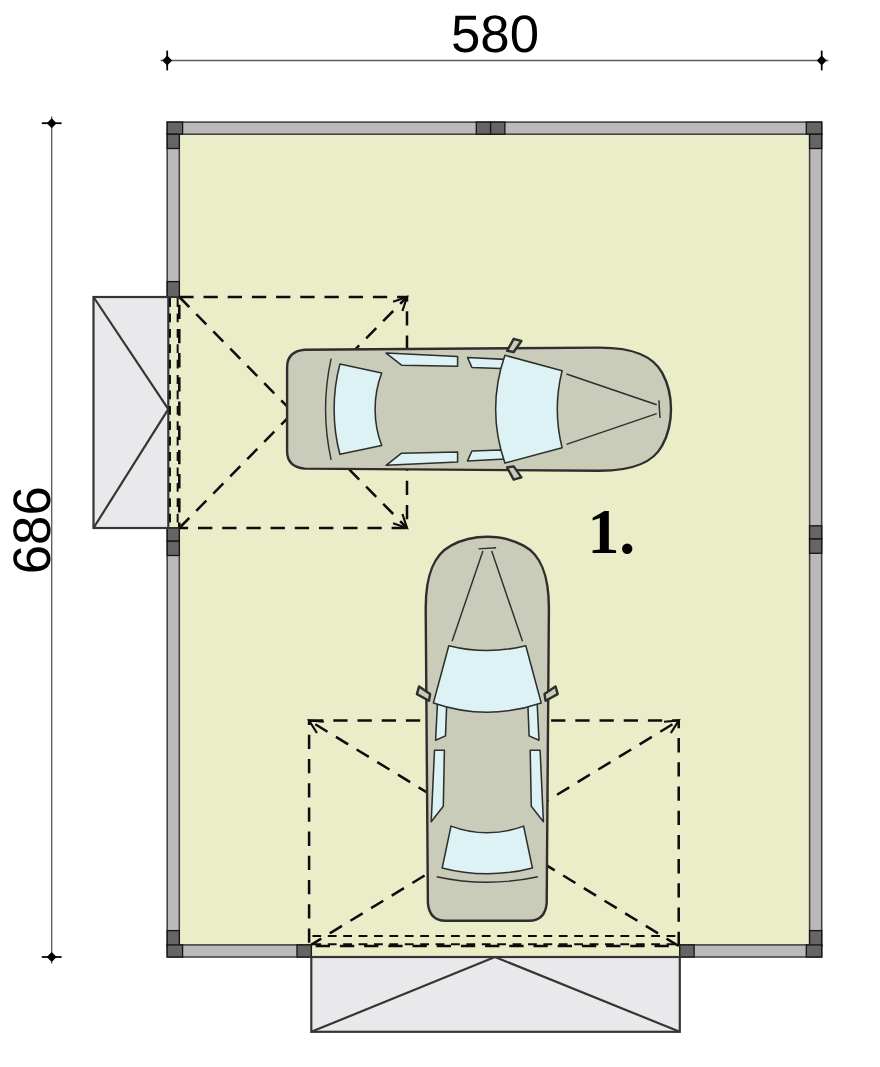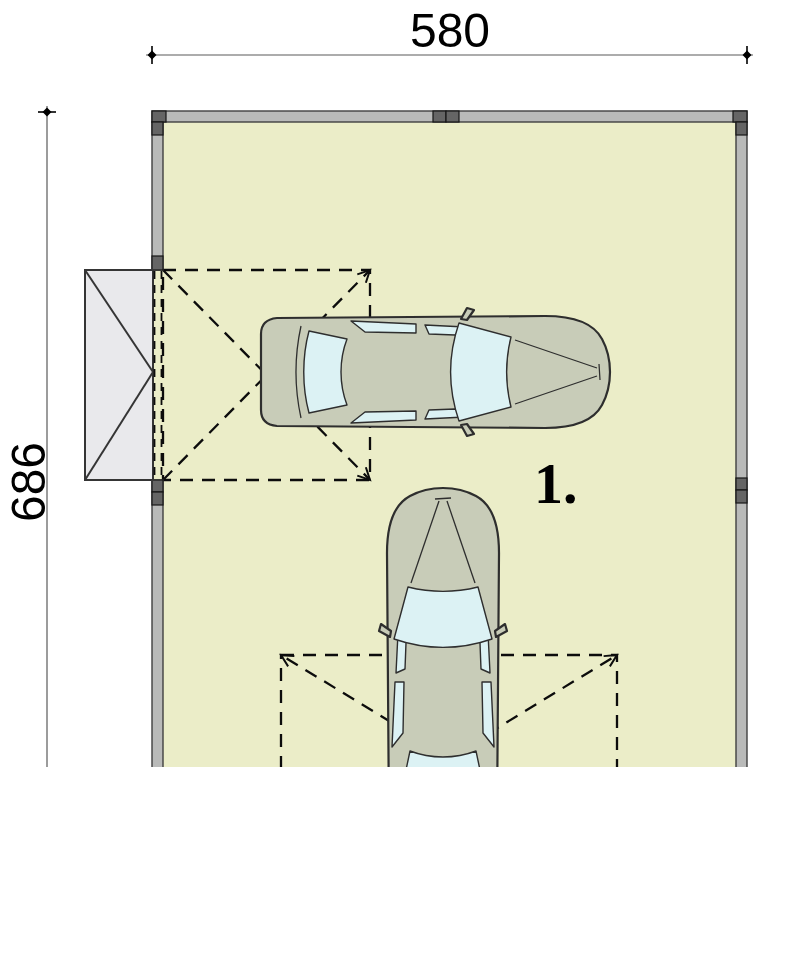--- a/index.html
+++ b/index.html
@@ -1,16 +1,16 @@
 <!DOCTYPE html>
 <html style="--page-bg: #ffffff; --room-fill: #ebedc8; --wall-fill: #b9bab9; --wall-stroke: #404040; --post-fill: #656565; --post-stroke: #161616; --panel-fill: #e9e9ec; --panel-stroke: #353535; --car-body: #c8ccb8; --car-stroke: #2e2e2e; --car-window: #dcf2f4; --dash-stroke: #0c0c0c; --dim-line: #5a5a5a; --dim-text: #000000;"><head>
 <meta charset="utf-8">
 <style>
   html,body{margin:0;padding:0;background:#fff;}
-  #stage{position:relative;width:800px;height:767px;background:var(--page-bg,#fff);
+  #stage{position:relative;width:800px;height:970px;background:var(--page-bg,#fff);
          font-family:"Liberation Sans",sans-serif;}
   svg{display:block;}
   .floor{fill:var(--room-fill);}
   .wall{fill:var(--wall-fill);stroke:var(--wall-stroke);stroke-width:1.4;}
   .post{fill:var(--post-fill);stroke:var(--post-stroke);stroke-width:1.2;}
   .panel{fill:var(--panel-fill);stroke:var(--panel-stroke);stroke-width:2;}
   .panel-line{stroke:var(--panel-stroke);stroke-width:2;fill:none;}
   .swing{stroke:var(--dash-stroke);stroke-width:2.3;fill:none;stroke-dasharray:13 9;}
   .leafdash{stroke:var(--dash-stroke);stroke-width:1.8;fill:none;stroke-dasharray:8 6;}
   .car-body{fill:var(--car-body);stroke:var(--car-stroke);stroke-width:2.2;stroke-linejoin:round;}

